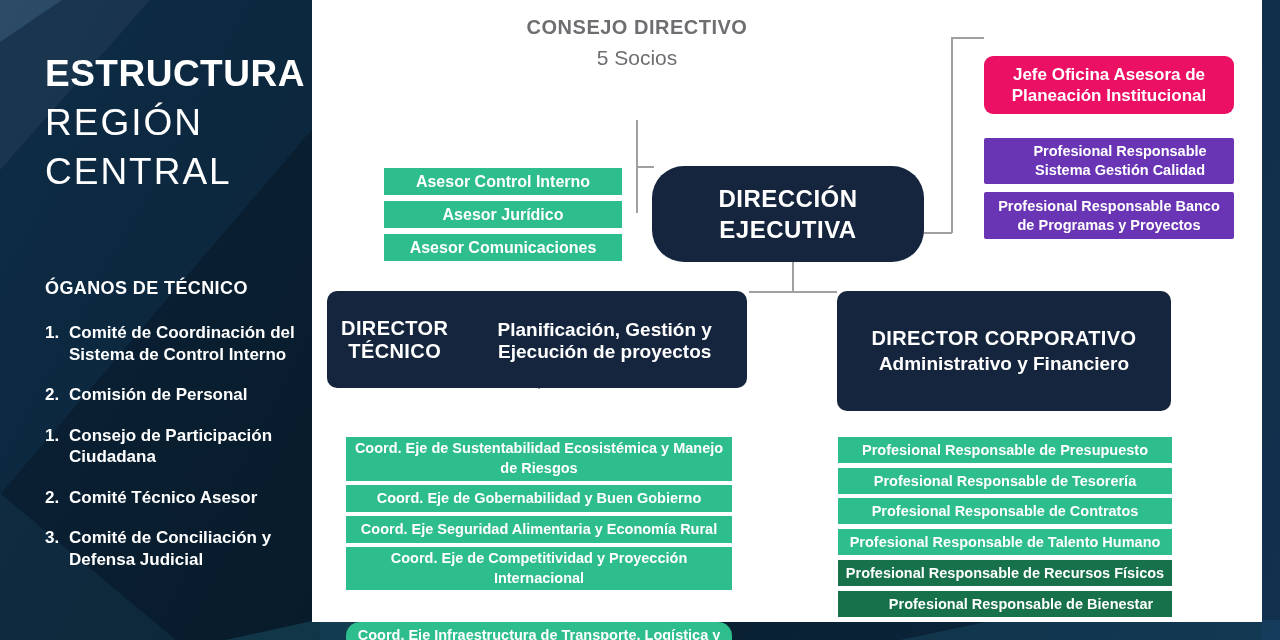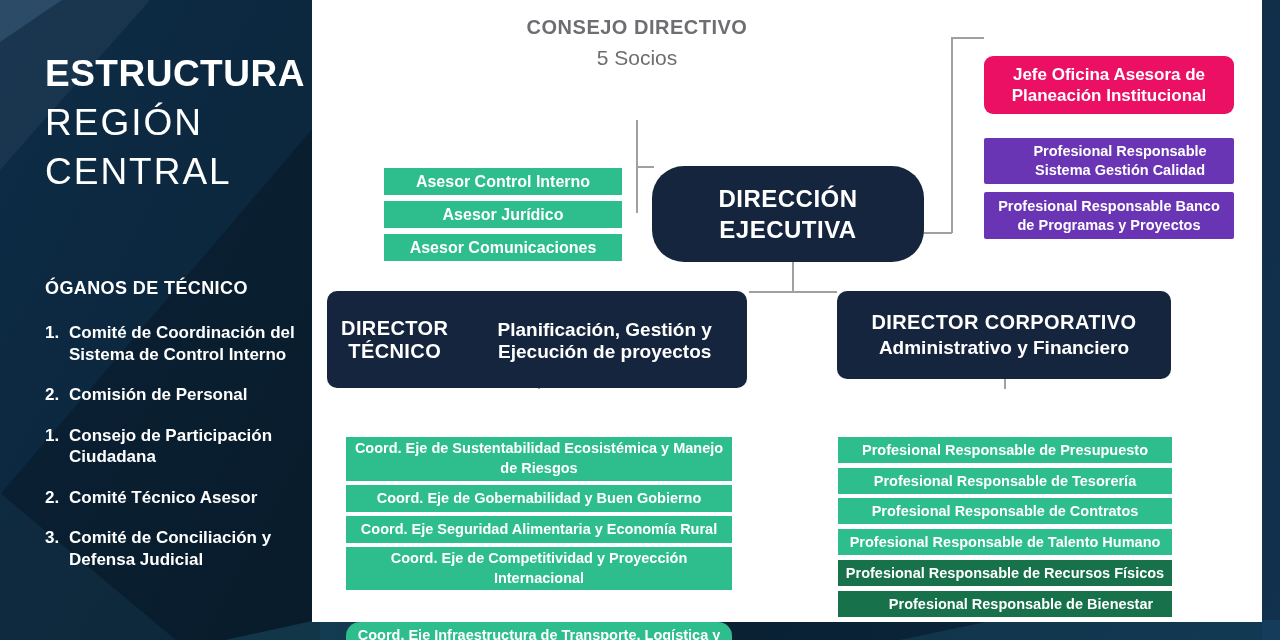--- a/index.html
+++ b/index.html
@@ -51,21 +51,21 @@
   .pink{background:#ec1065;border-radius:9px;}
   .purple{background:#6a35b5;border-radius:2px;}
 
   .advisor{left:72px;width:238px;height:27px;font-size:16px;}
   .exec{left:340px;top:118px;width:272px;height:96px;font-size:24px;line-height:1.3;letter-spacing:0.5px;}
   .chief{left:672px;top:8px;width:250px;height:58px;font-size:17px;line-height:1.25;padding:0 14px;}
   .staff{left:672px;width:250px;font-size:14.5px;line-height:1.3;padding:0 10px;}
   .director-title{font-size:20px;letter-spacing:0.4px;}
   .director-sub{font-size:19px;font-weight:700;margin-top:3px;}
   .tech{left:15px;top:243px;width:420px;height:97px;flex-direction:row;}
-  .corp{left:525px;top:243px;width:334px;height:88px;flex-direction:column;}
+  .corp{left:525px;top:243px;width:334px;height:120px;flex-direction:column;}
   .coord{left:34px;width:386px;font-size:14.5px;line-height:1.35;padding:12px 8px;}
   .unit{left:526px;width:334px;height:26px;font-size:14.5px;}
 
   .hline,.vline{position:absolute;background:#a0a0a0;}
   .hline{height:1.5px;}
   .vline{width:1.5px;}
 </style>
 </head>
 <body>
 

